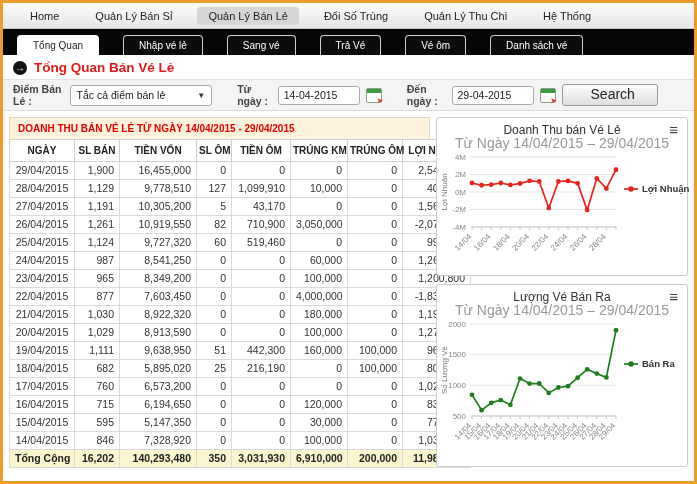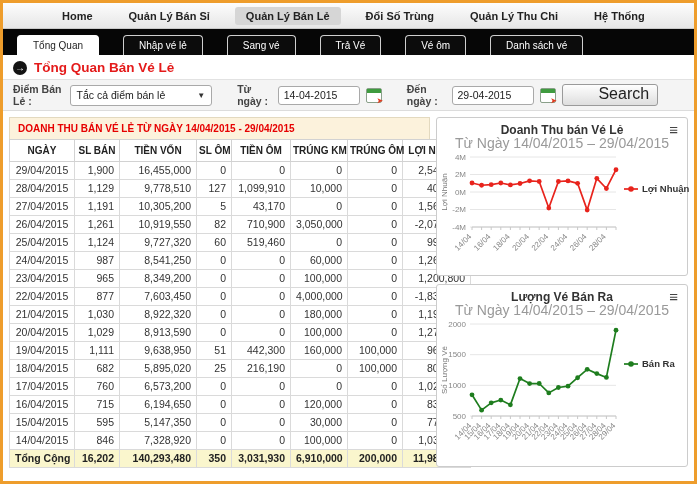--- a/index.html
+++ b/index.html
@@ -1,20 +1,20 @@
 <!DOCTYPE html>
 <html><head>
 <meta charset="utf-8">
 <style>
   html,body{margin:0;padding:0;background:#fff;}
   .page{width:697px;height:484px;box-sizing:border-box;border:3px solid #EE9D2C;
         background:#fff;font-family:"Liberation Sans",sans-serif;overflow:hidden;}
   
   .navbar{height:25px;background:linear-gradient(#fdfdfd,#e6e6e6);display:flex;
-          align-items:center;padding-left:48px;gap:14px;border-bottom:1px solid #c9c9c9;font-weight:bold;}
+          align-items:center;padding-left:16px;gap:14px;border-bottom:1px solid #c9c9c9;}
   .nav-item{font-size:11px;color:#222;padding:3px 11px;border-radius:3px;cursor:pointer;white-space:nowrap;}
   .nav-item.active{background:#d6d6d6;}
   
   .tabstrip{height:26px;background:#060606;display:flex;align-items:flex-end;padding-left:14px;gap:24px;}
   .tab{font-size:10px;color:#fff;background:#0c0c0c;border:1px solid #cfcfcf;border-bottom:none;
        border-radius:4px 4px 0 0;padding:0 15px;height:20px;line-height:19px;box-sizing:border-box;
        cursor:pointer;white-space:nowrap;}
   .tab.active{background:#fff;color:#222;border-color:#fff;}
   
   .title-row{display:flex;align-items:center;gap:7px;padding:5px 0 4px 10px;background:#fff;}
@@ -30,38 +30,38 @@
   .caret{font-size:8px;color:#333;}
   .gap{width:18px;}
   .date-input{width:70px;height:15px;border:1px solid #a9a9a9;border-radius:3px;background:#fff;
               font-size:10.5px;color:#222;padding:1px 5px;font-family:"Liberation Sans",sans-serif;}
   .cal-icon{width:14px;height:13px;border:1px solid #8aa08a;border-radius:2px;background:
             linear-gradient(#fff,#fff);position:relative;overflow:visible;cursor:pointer;flex:0 0 auto;}
   .cal-icon::before{content:"";position:absolute;left:0;top:0;right:0;height:4px;background:#3f9b3f;}
   .cal-icon::after{content:"➤";position:absolute;right:-2px;bottom:-3px;color:#e03a1e;font-size:7px;}
   .search-btn{margin-left:auto;margin-right:26px;width:92px;height:20px;
               background:linear-gradient(#fefefe,#dedede);border:1px solid #9a9a9a;border-radius:3px;
-              font-size:16px;color:#222;text-align:center;line-height:18px;font-weight:normal;cursor:pointer;padding-left:28px;}
+              font-size:14px;color:#222;text-align:left;line-height:18px;font-weight:normal;cursor:pointer;padding-left:28px;}
   
   .content{display:flex;padding:6px;gap:6px;}
   .table-panel{width:421px;flex:0 0 auto;}
   .tbl-title{background:#FCF2DC;border:1px solid #e3d9bf;border-bottom:none;color:#e60000;
              font-weight:bold;font-size:10px;padding:5px 8px;}
   table{border-collapse:collapse;width:100%;table-layout:fixed;}
   th{border:1px solid #d2d2d2;font-size:10px;padding:5px 2px;color:#222;
      background:#fff;white-space:nowrap;}
   td{border:1px solid #dadada;font-size:10.5px;line-height:13px;padding:2px 5px;color:#333;
      text-align:right;white-space:nowrap;overflow:hidden;}
   td.date{text-align:center;}
   tr.total td{background:#FAF6CD;font-weight:bold;font-size:10.5px;color:#222;}
   tr.total td.date{font-size:10.5px;}
   
   .charts-panel{flex:1;display:flex;flex-direction:column;gap:8px;min-width:0;}
   .chart-box{border:1px solid #cccccc;border-radius:3px;background:#fff;padding:5px 3px 0;position:relative;}
-  .chart-title{text-align:center;font-size:12px;font-weight:bold;color:#333;line-height:14px;}
+  .chart-title{text-align:center;font-size:12px;font-weight:normal;color:#333;line-height:14px;}
   .chart-subtitle{text-align:center;font-size:14px;color:#999;line-height:12px;}
   .chart-menu{position:absolute;right:9px;top:5px;font-size:15px;color:#444;line-height:14px;cursor:pointer;}
   .chart-box svg{display:block;overflow:visible;}
   .chart-box svg text{font-family:"Liberation Sans",sans-serif;}
 </style>
 </head>
 <body>
 
 <div class="page">
 

